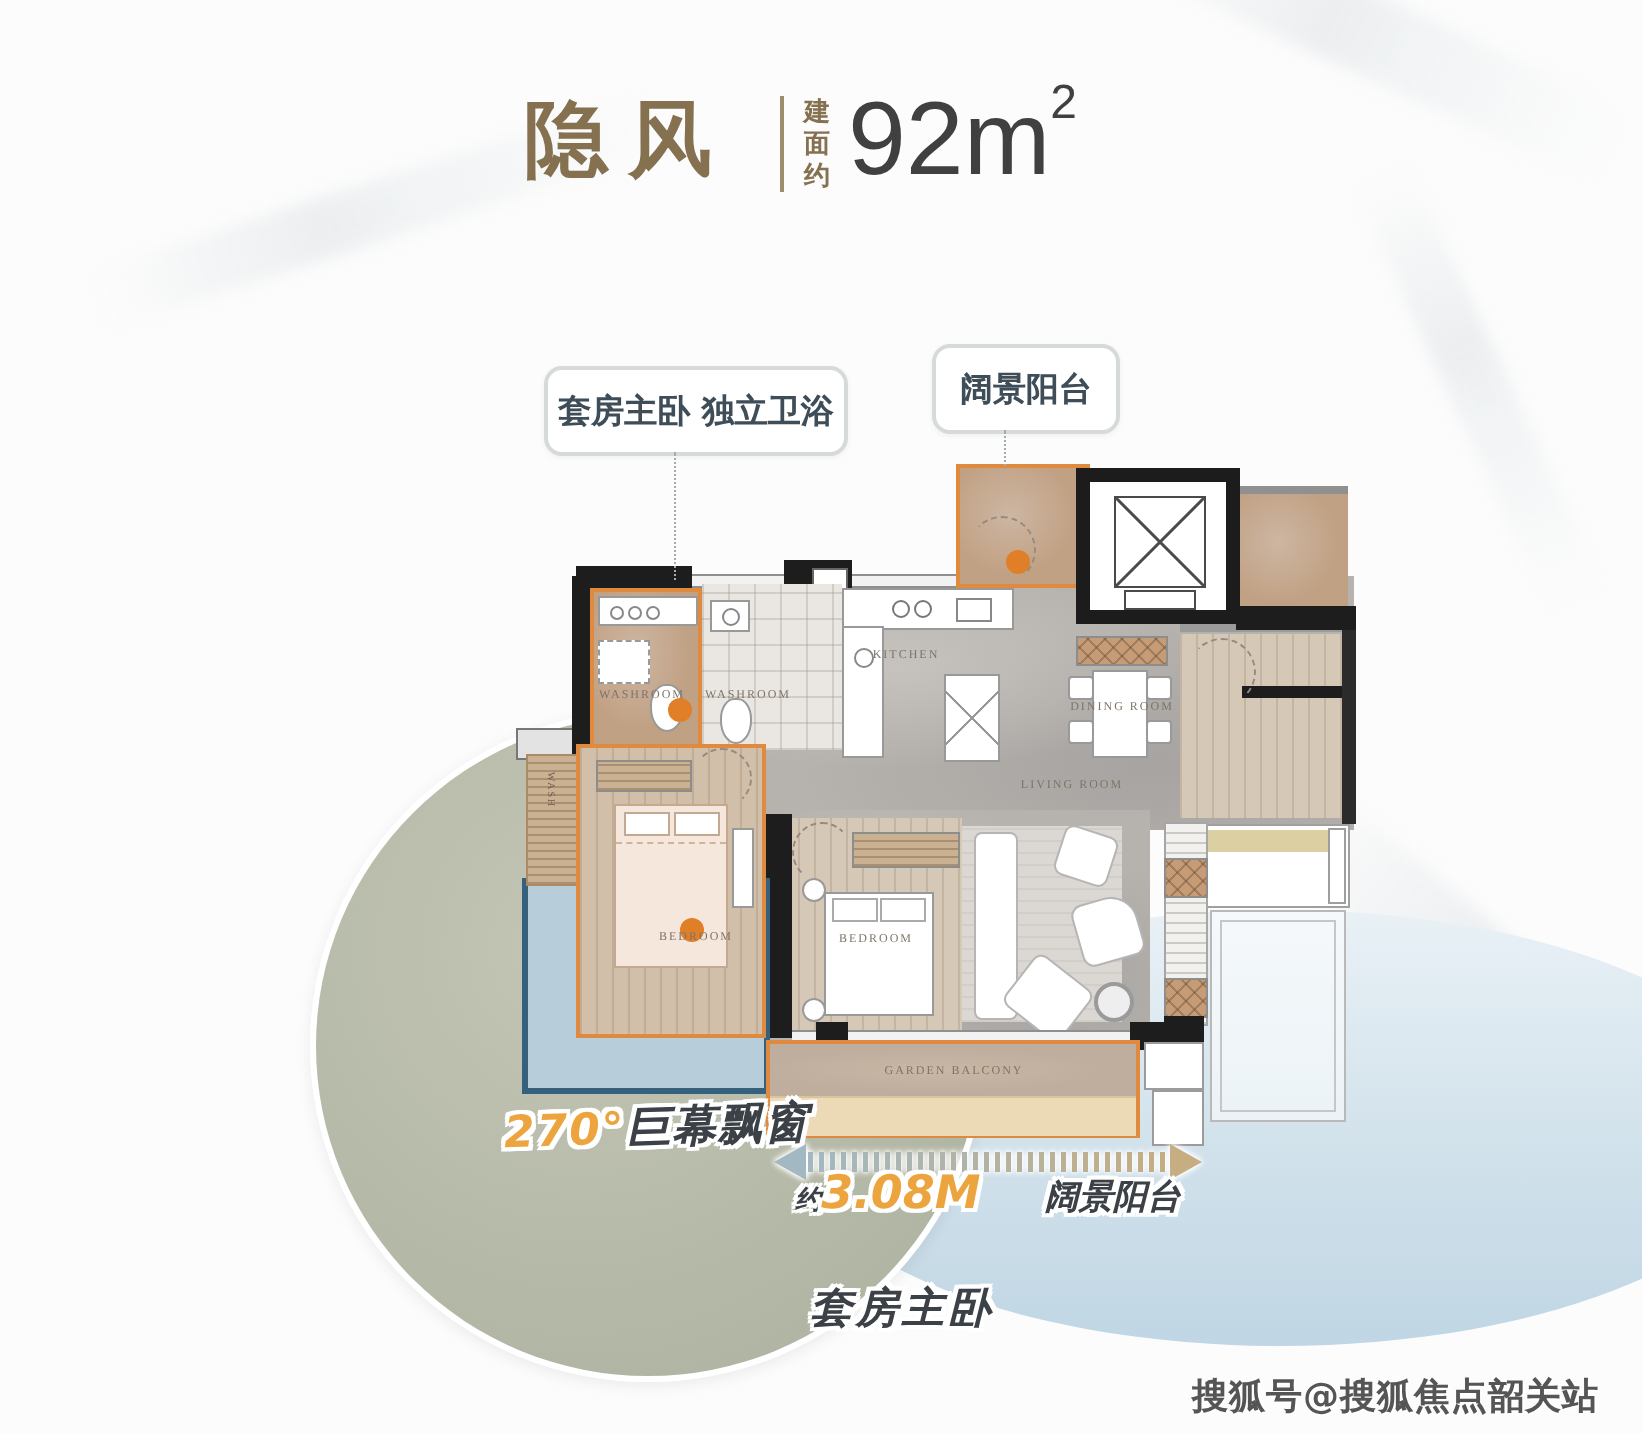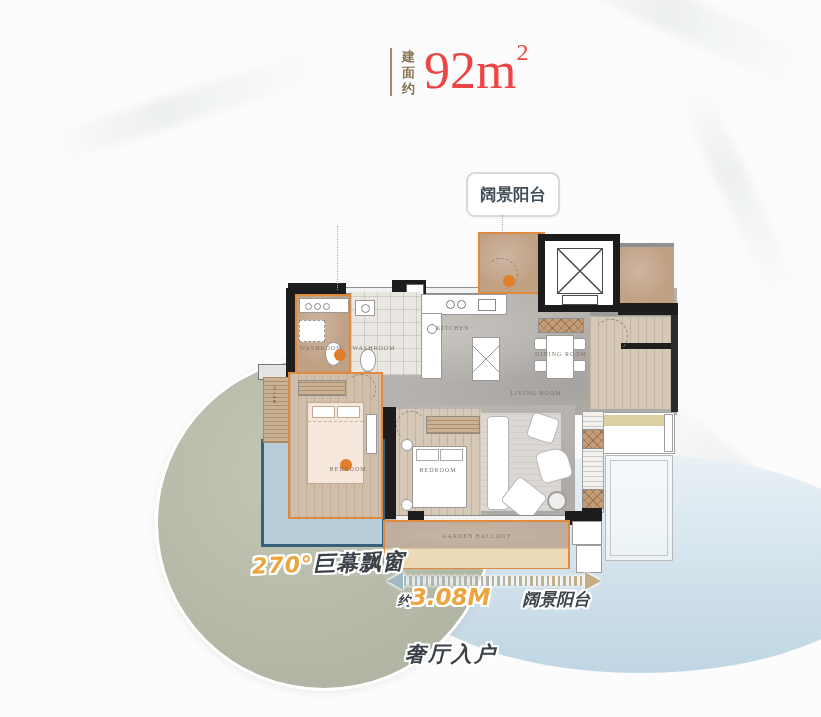--- a/index.html
+++ b/index.html
@@ -5,21 +5,21 @@
   html,body{margin:0;padding:0;background:#fff;}
   #stage{position:relative;width:821px;height:717px;overflow:hidden;background:#fcfcfc;
          font-family:"DejaVu Sans","Liberation Sans",sans-serif;}
   .abs{position:absolute;}
   
   .vein{position:absolute;background:linear-gradient(90deg,transparent,#dfe3e6 40%,#e8ecee 55%,transparent);
         filter:blur(4px);opacity:.55;}
   
   .title-cn{font-size:42px;font-weight:bold;letter-spacing:10px;color:#857150;}
   .area-label{font-size:13px;font-weight:bold;color:#857150;width:15px;line-height:16px;word-break:break-all;}
-  .area-value{font-size:52px;color:#ef4444;font-family:Liberation Serif, serif;line-height:1;}
+  .area-value{font-size:52px;color:#404040;font-family:Liberation Sans, sans-serif;line-height:1;}
   .area-value sup{font-size:24px;vertical-align:28px;}
   
   .callout{background:#fff;border:2px solid #d6dada;border-radius:9px;display:flex;align-items:center;justify-content:center;
            font-size:16.5px;font-weight:bold;color:#3e4d57;box-shadow:0 1px 3px rgba(0,0,0,.05);}
   .leader{border-left:1.5px dotted #a3adb0;width:0;}
   
   .marble{background:radial-gradient(ellipse at 30% 35%,#c6c2be 0%,rgba(198,194,190,0) 45%),
                      radial-gradient(ellipse at 70% 75%,#a7a3a0 0%,rgba(167,163,160,0) 55%),#b6b2ae;}
   .wood{background:repeating-linear-gradient(90deg,rgba(125,103,80,.20) 0 1px,transparent 1px 8px),#d5c8b6;}
   .woodm{background:repeating-linear-gradient(90deg,rgba(125,103,80,.20) 0 1px,transparent 1px 8px),#d2bfa9;}
@@ -65,26 +65,30 @@
 <div id="stage">
 
   <div class="vein" style="left:560px;top:0;width:260px;height:40px;transform:rotate(25deg);"></div>
   <div class="vein" style="left:40px;top:90px;width:300px;height:30px;transform:rotate(-18deg);"></div>
   <div class="vein" style="left:610px;top:480px;width:300px;height:46px;transform:rotate(40deg);"></div>
   <div class="vein" style="left:620px;top:180px;width:240px;height:30px;transform:rotate(65deg);"></div>
 
   <div id="blue-ellipse" class="abs" style="left:390px;top:455px;width:500px;height:218px;z-index:0;"></div>
   <div id="sage-circle" class="abs" style="left:155px;top:355px;width:332px;height:330px;z-index:1;"></div>
 
+  <div class="abs title-cn" style="left:262px;top:42px;z-index:3;">隐风</div>
   <div class="abs" style="left:390px;top:48px;width:2px;height:48px;background:#9d8d6f;z-index:3;"></div>
   <div class="abs area-label" style="left:402px;top:49px;z-index:3;">建面约</div>
   <div class="abs area-value" style="left:424px;top:40px;z-index:3;">
     <span>92m</span><sup>2</sup>
   </div>
 
+  <div class="abs callout" style="left:272px;top:183px;width:148px;height:41px;z-index:3;">
+    <span>套房主卧 独立卫浴</span>
+  </div>
   <div class="abs leader" style="left:337px;top:226px;height:64px;z-index:3;"></div>
   <div class="abs callout" style="left:466px;top:172px;width:90px;height:41px;z-index:3;">
     <span>阔景阳台</span>
   </div>
   <div class="abs leader" style="left:502px;top:215px;height:20px;z-index:3;"></div>
 
   <div class="abs" id="plan" style="left:250px;top:225px;width:440px;height:350px;z-index:2;">
 
     <div class="abs marble" style="left:95px;top:63px;width:332px;height:127px;"></div>
     <div class="abs marble" style="left:133px;top:180px;width:192px;height:115px;"></div>
@@ -235,15 +239,16 @@
   <div class="abs" style="left:387px;top:572px;width:214px;height:18px;z-index:3;filter:drop-shadow(0 0 1.5px #fff) drop-shadow(0 0 1px #fff);">
     <div class="abs tri-l" style="left:0;top:0;"></div>
     <div class="abs dashband" style="left:17px;top:4px;width:180px;height:10px;"></div>
     <div class="abs tri-r" style="left:198px;top:0;"></div>
   </div>
 
   <div class="abs stroked" style="left:378px;top:584px;width:232px;text-align:center;z-index:3;">
     <span class="ann" style="font-size:13px;">约</span><span class="ann gold" style="font-size:23px;">3.08M</span><span class="ann" style="font-size:17px;margin-left:32px;">阔景阳台</span>
   </div>
 
-  <div class="abs ann stroked" style="left:405px;top:640px;font-size:21px;letter-spacing:2px;z-index:3;">奢厅入户</div>
-
+  <div class="abs ann stroked" style="left:405px;top:640px;font-size:21px;letter-spacing:2px;z-index:3;">套房主卧</div>
+
+  <div class="abs wm" style="left:596px;top:686px;z-index:4;">搜狐号@搜狐焦点韶关站</div>
 </div>
 
 </body></html>

